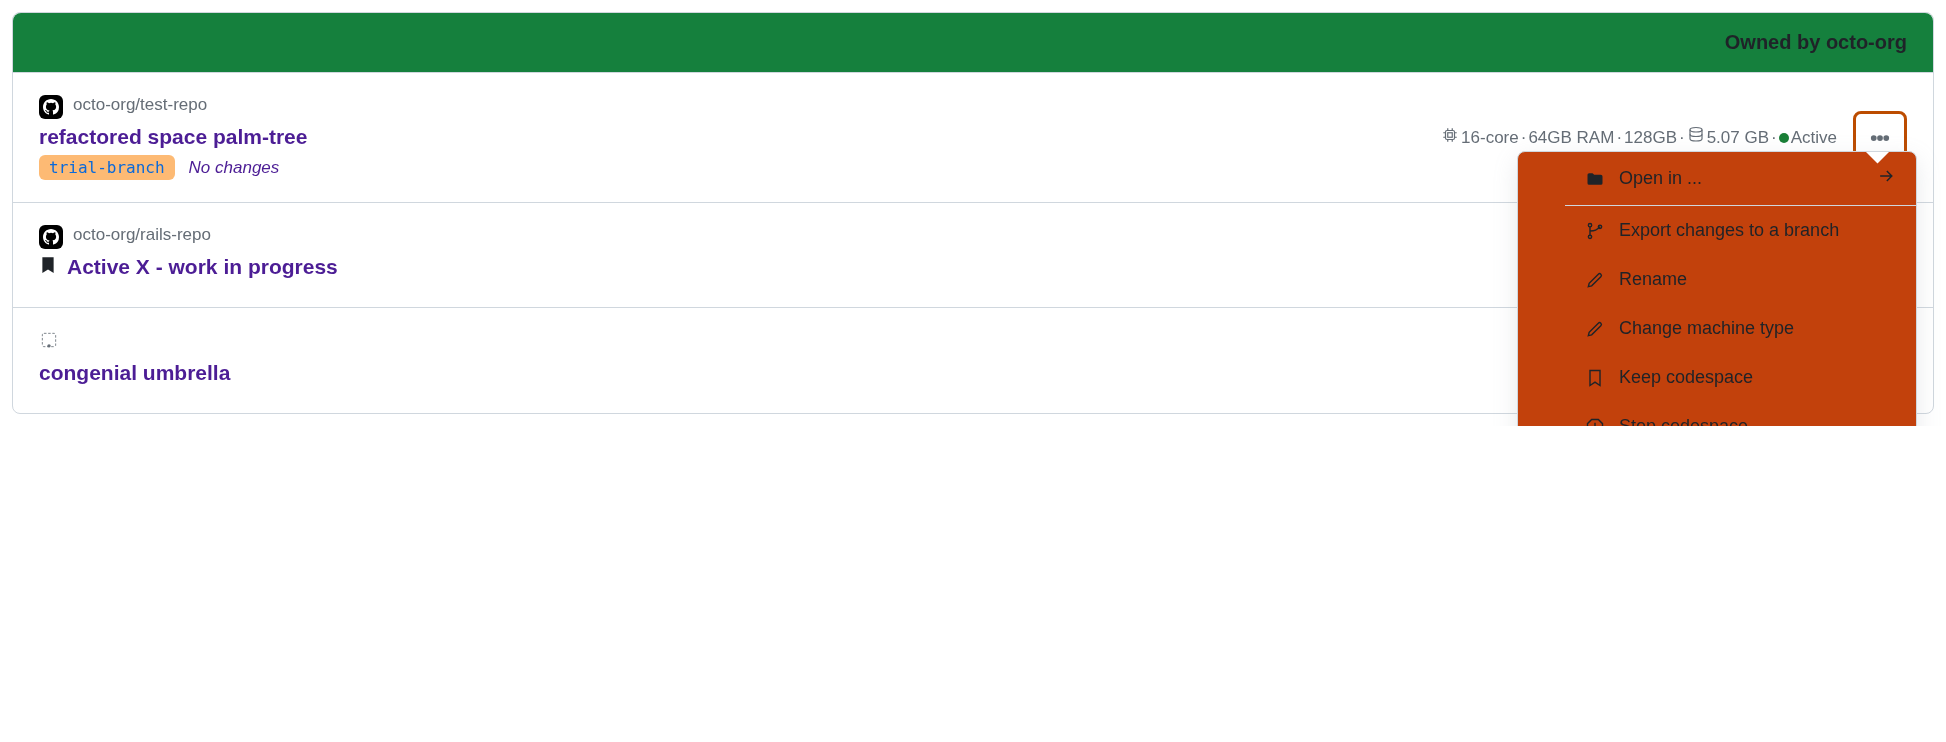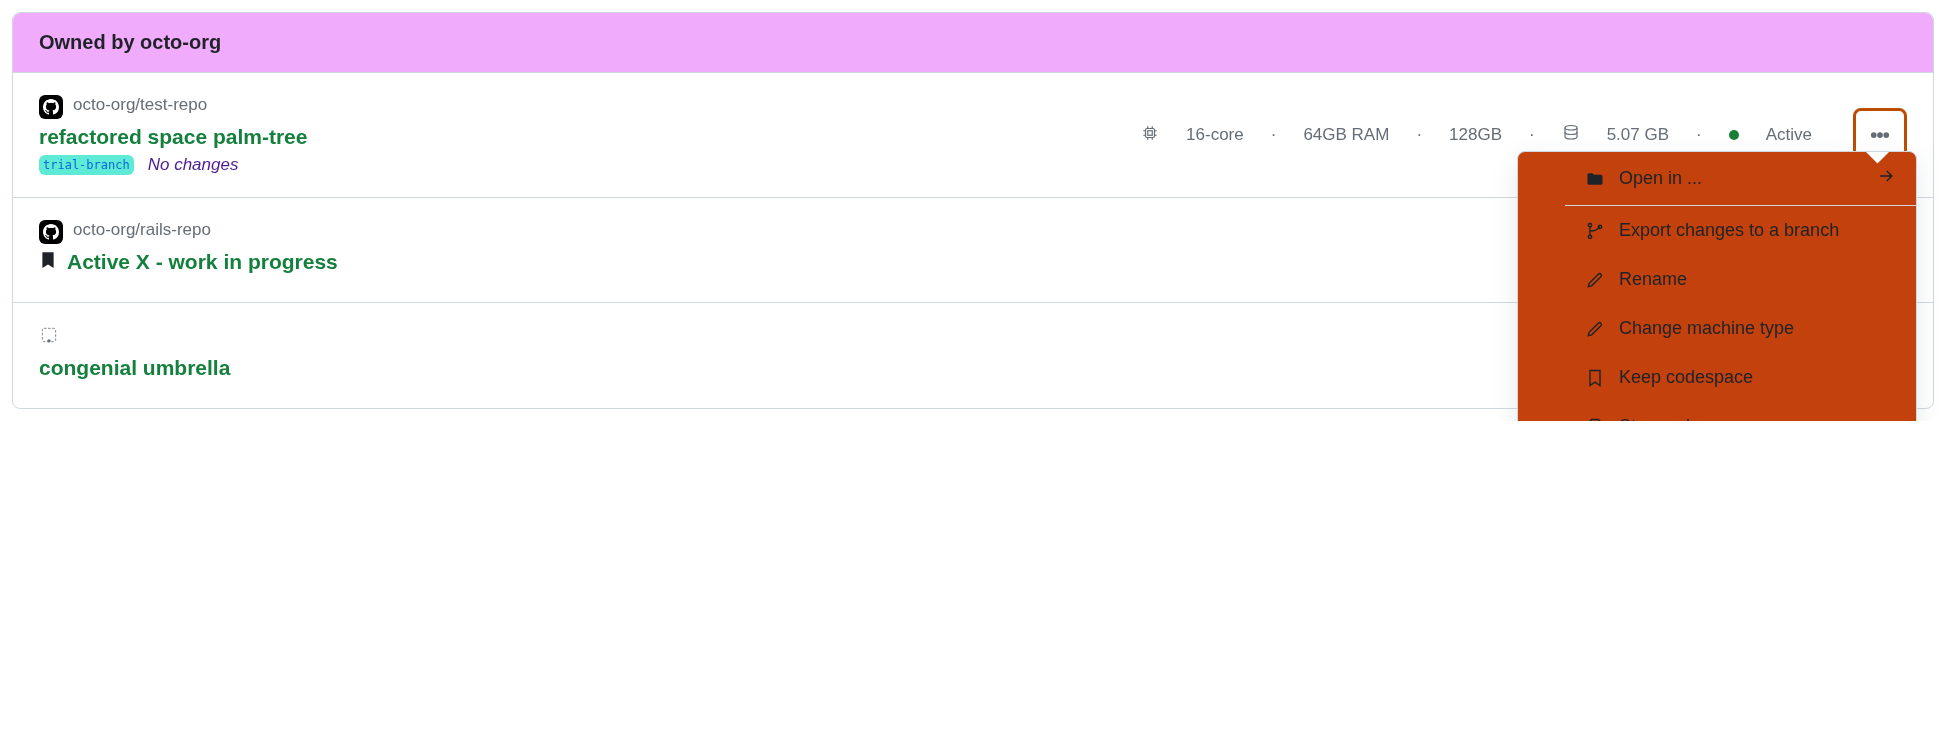--- a/index.html
+++ b/index.html
@@ -10,26 +10,27 @@
     color: #1f2328;
     padding: 12px;
   }
   .panel {
     border: 1px solid #d0d7de;
     border-radius: 8px;
     overflow: visible;
     position: relative;
   }
   .panel-header {
-    background: #f0abfc;
+    background: #15803d;
     border-bottom: 1px solid #d0d7de;
     padding: 18px 26px;
     font-size: 20px;
     font-weight: 600;
     border-radius: 8px 8px 0 0;
+    text-align: right;
   }
   .row {
     display: flex;
     align-items: center;
     padding: 22px 26px;
     border-bottom: 1px solid #d0d7de;
     position: relative;
   }
   .row:last-child { border-bottom: none; }
   .left {
@@ -54,45 +55,45 @@
   }
   .octo-badge svg { fill: #fff; width: 16px; height: 16px; }
   .bookmark-icon svg { width: 18px; height: 18px; fill: #1f2328; }
   .template-icon svg { width: 20px; height: 20px; stroke: #656d76; fill:none; }
   .name-line {
     display: flex;
     align-items: center;
     gap: 10px;
     font-size: 21px;
     font-weight: 600;
-    color: #15803d;
+    color: #4c1d95;
     margin-bottom: 6px;
   }
   .branch-line {
     display: flex;
     align-items: center;
     gap: 14px;
     font-size: 17px;
   }
   .branch-chip {
-    background: #5eead4;
+    background: #fdba74;
     color: #0969da;
     font-family: ui-monospace,SFMono-Regular,Menlo,monospace;
-    font-size: 12px;
-    padding: 3px 4px;
+    font-size: 16px;
+    padding: 3px 10px;
     border-radius: 6px;
   }
   .branch-note {
     color: #4c1d95;
     font-style: italic;
   }
   .right {
     display: flex;
     align-items: center;
-    gap: 27px;
+    gap: 2px;
     color: #656d76;
     font-size: 17px;
   }
   .right svg { width:18px; height:18px; stroke:#656d76; fill:none; stroke-width:1.6; }
   .sep-dot { color:#656d76; }
   .status-dot {
     width:10px; height:10px; border-radius:50%; background:#1a7f37; display:inline-block;
   }
   .kebab-btn {
     margin-left: 14px;

